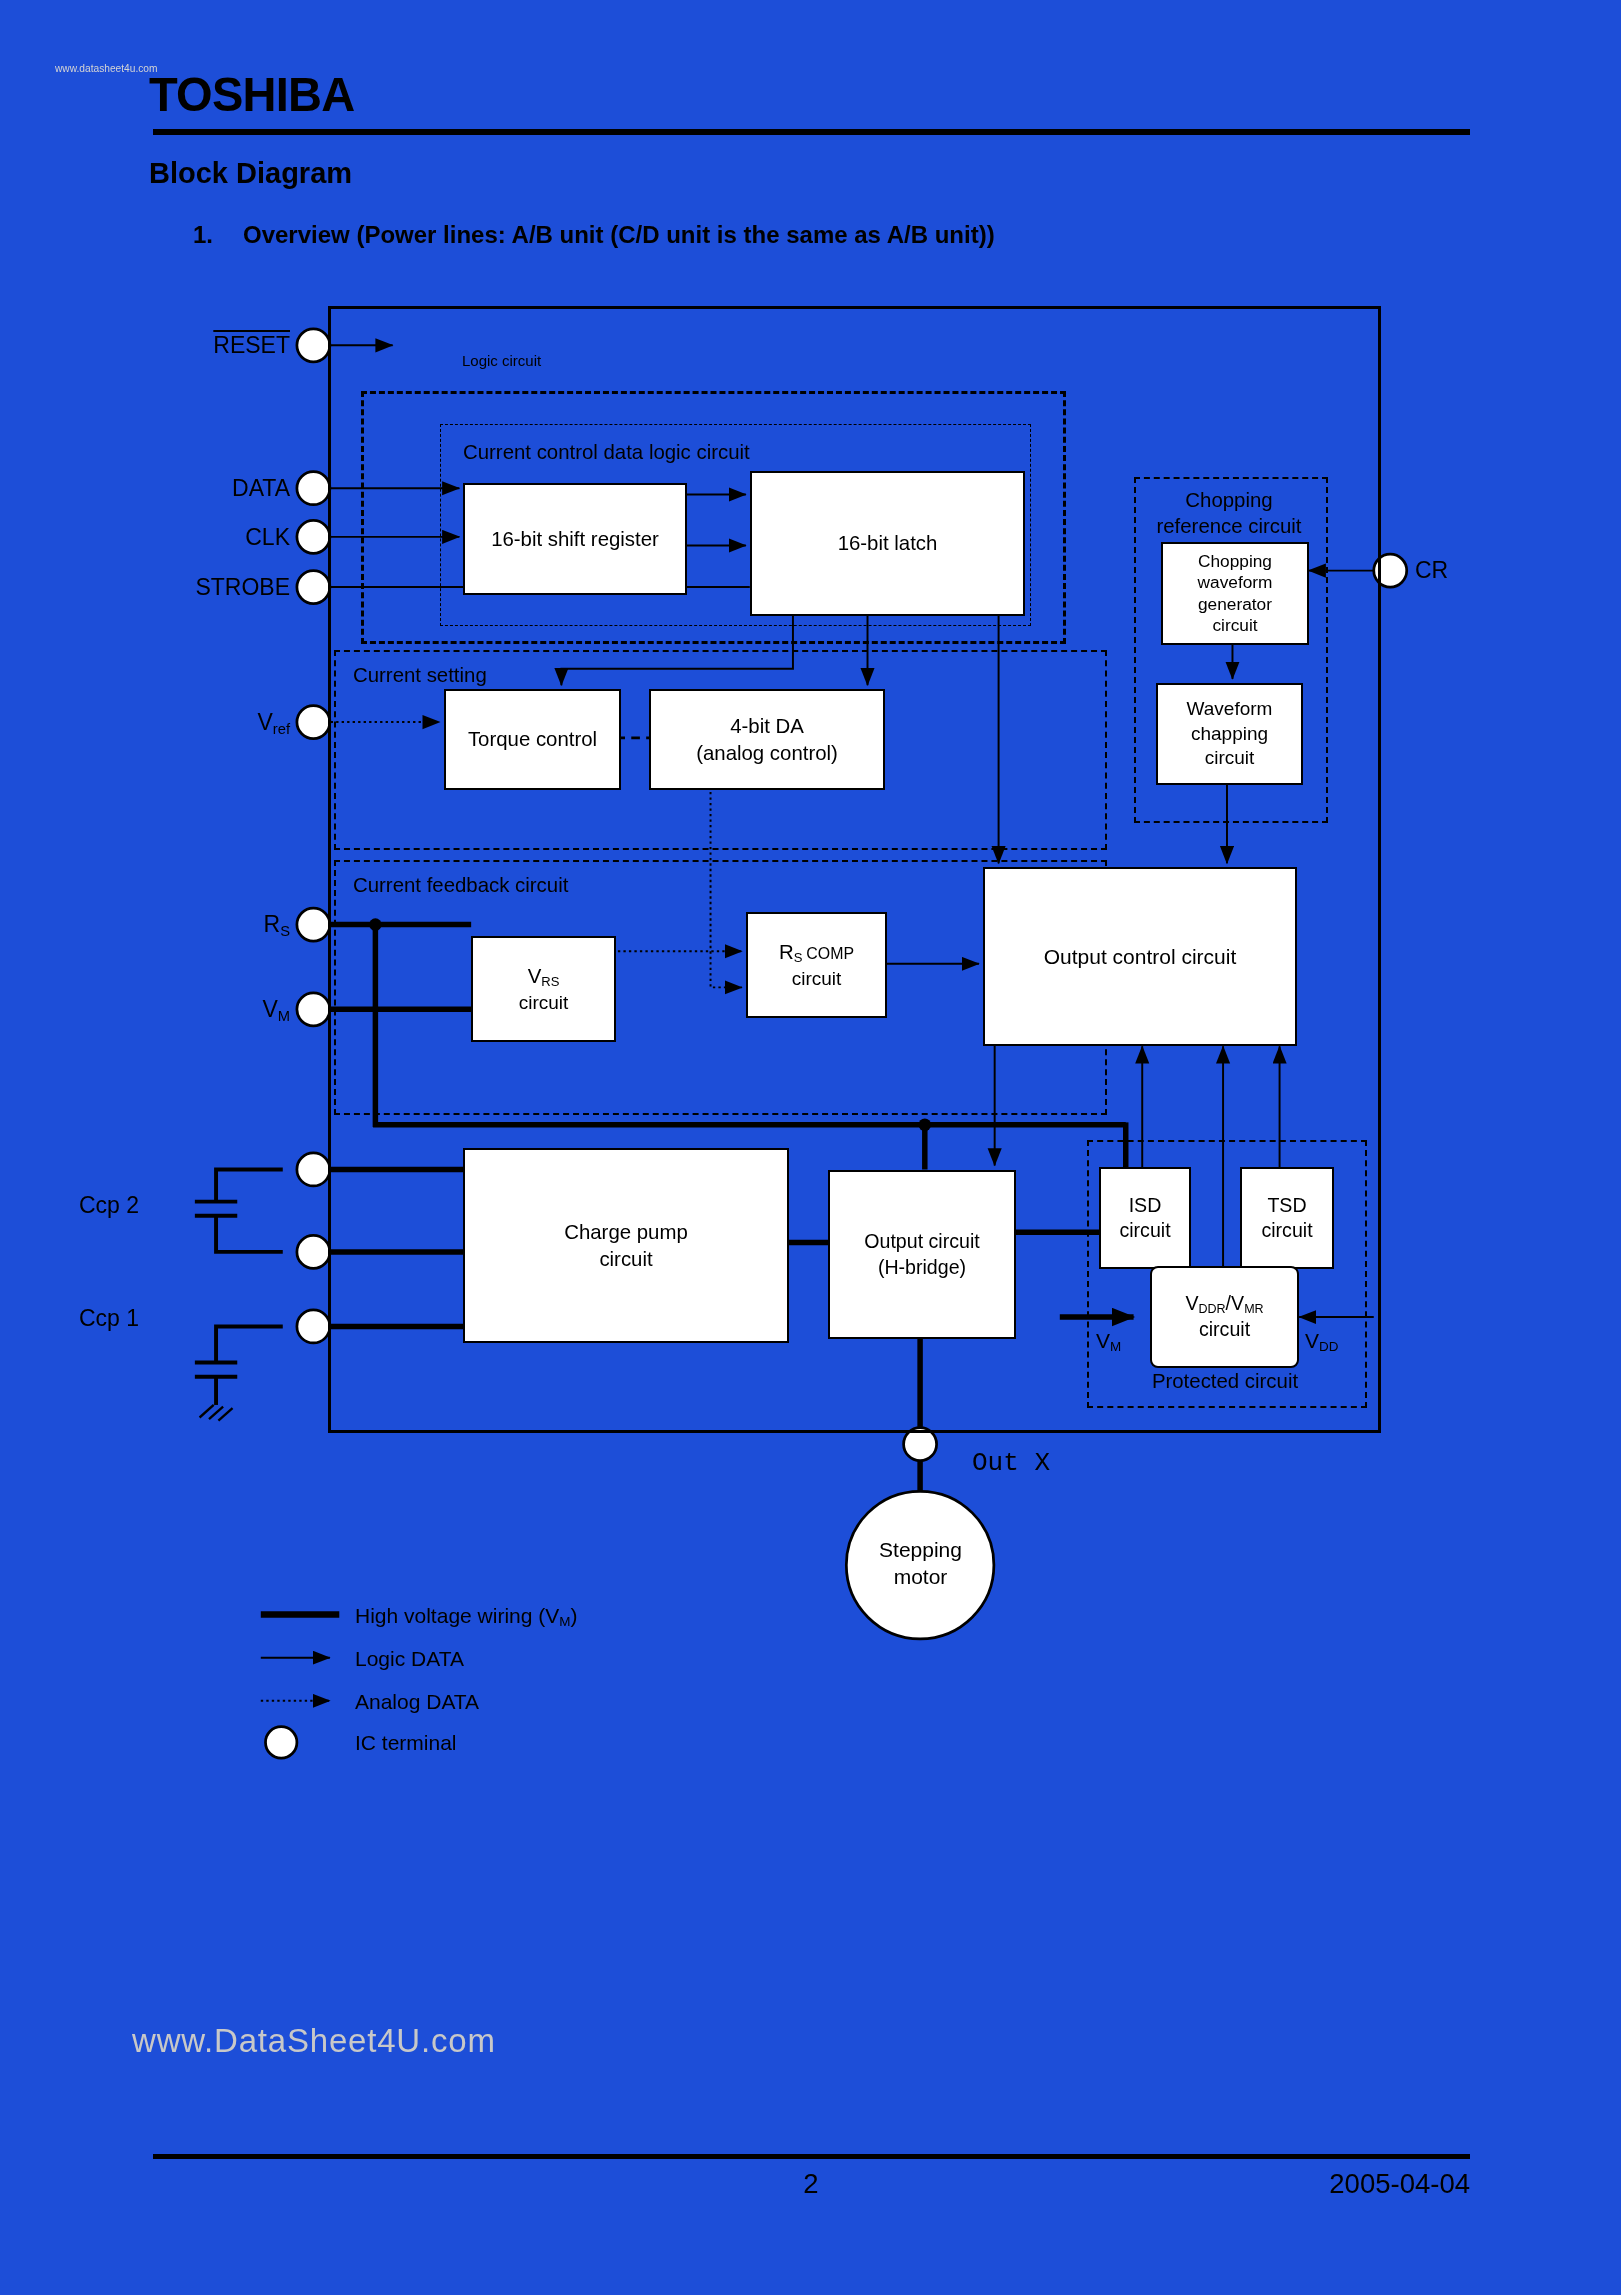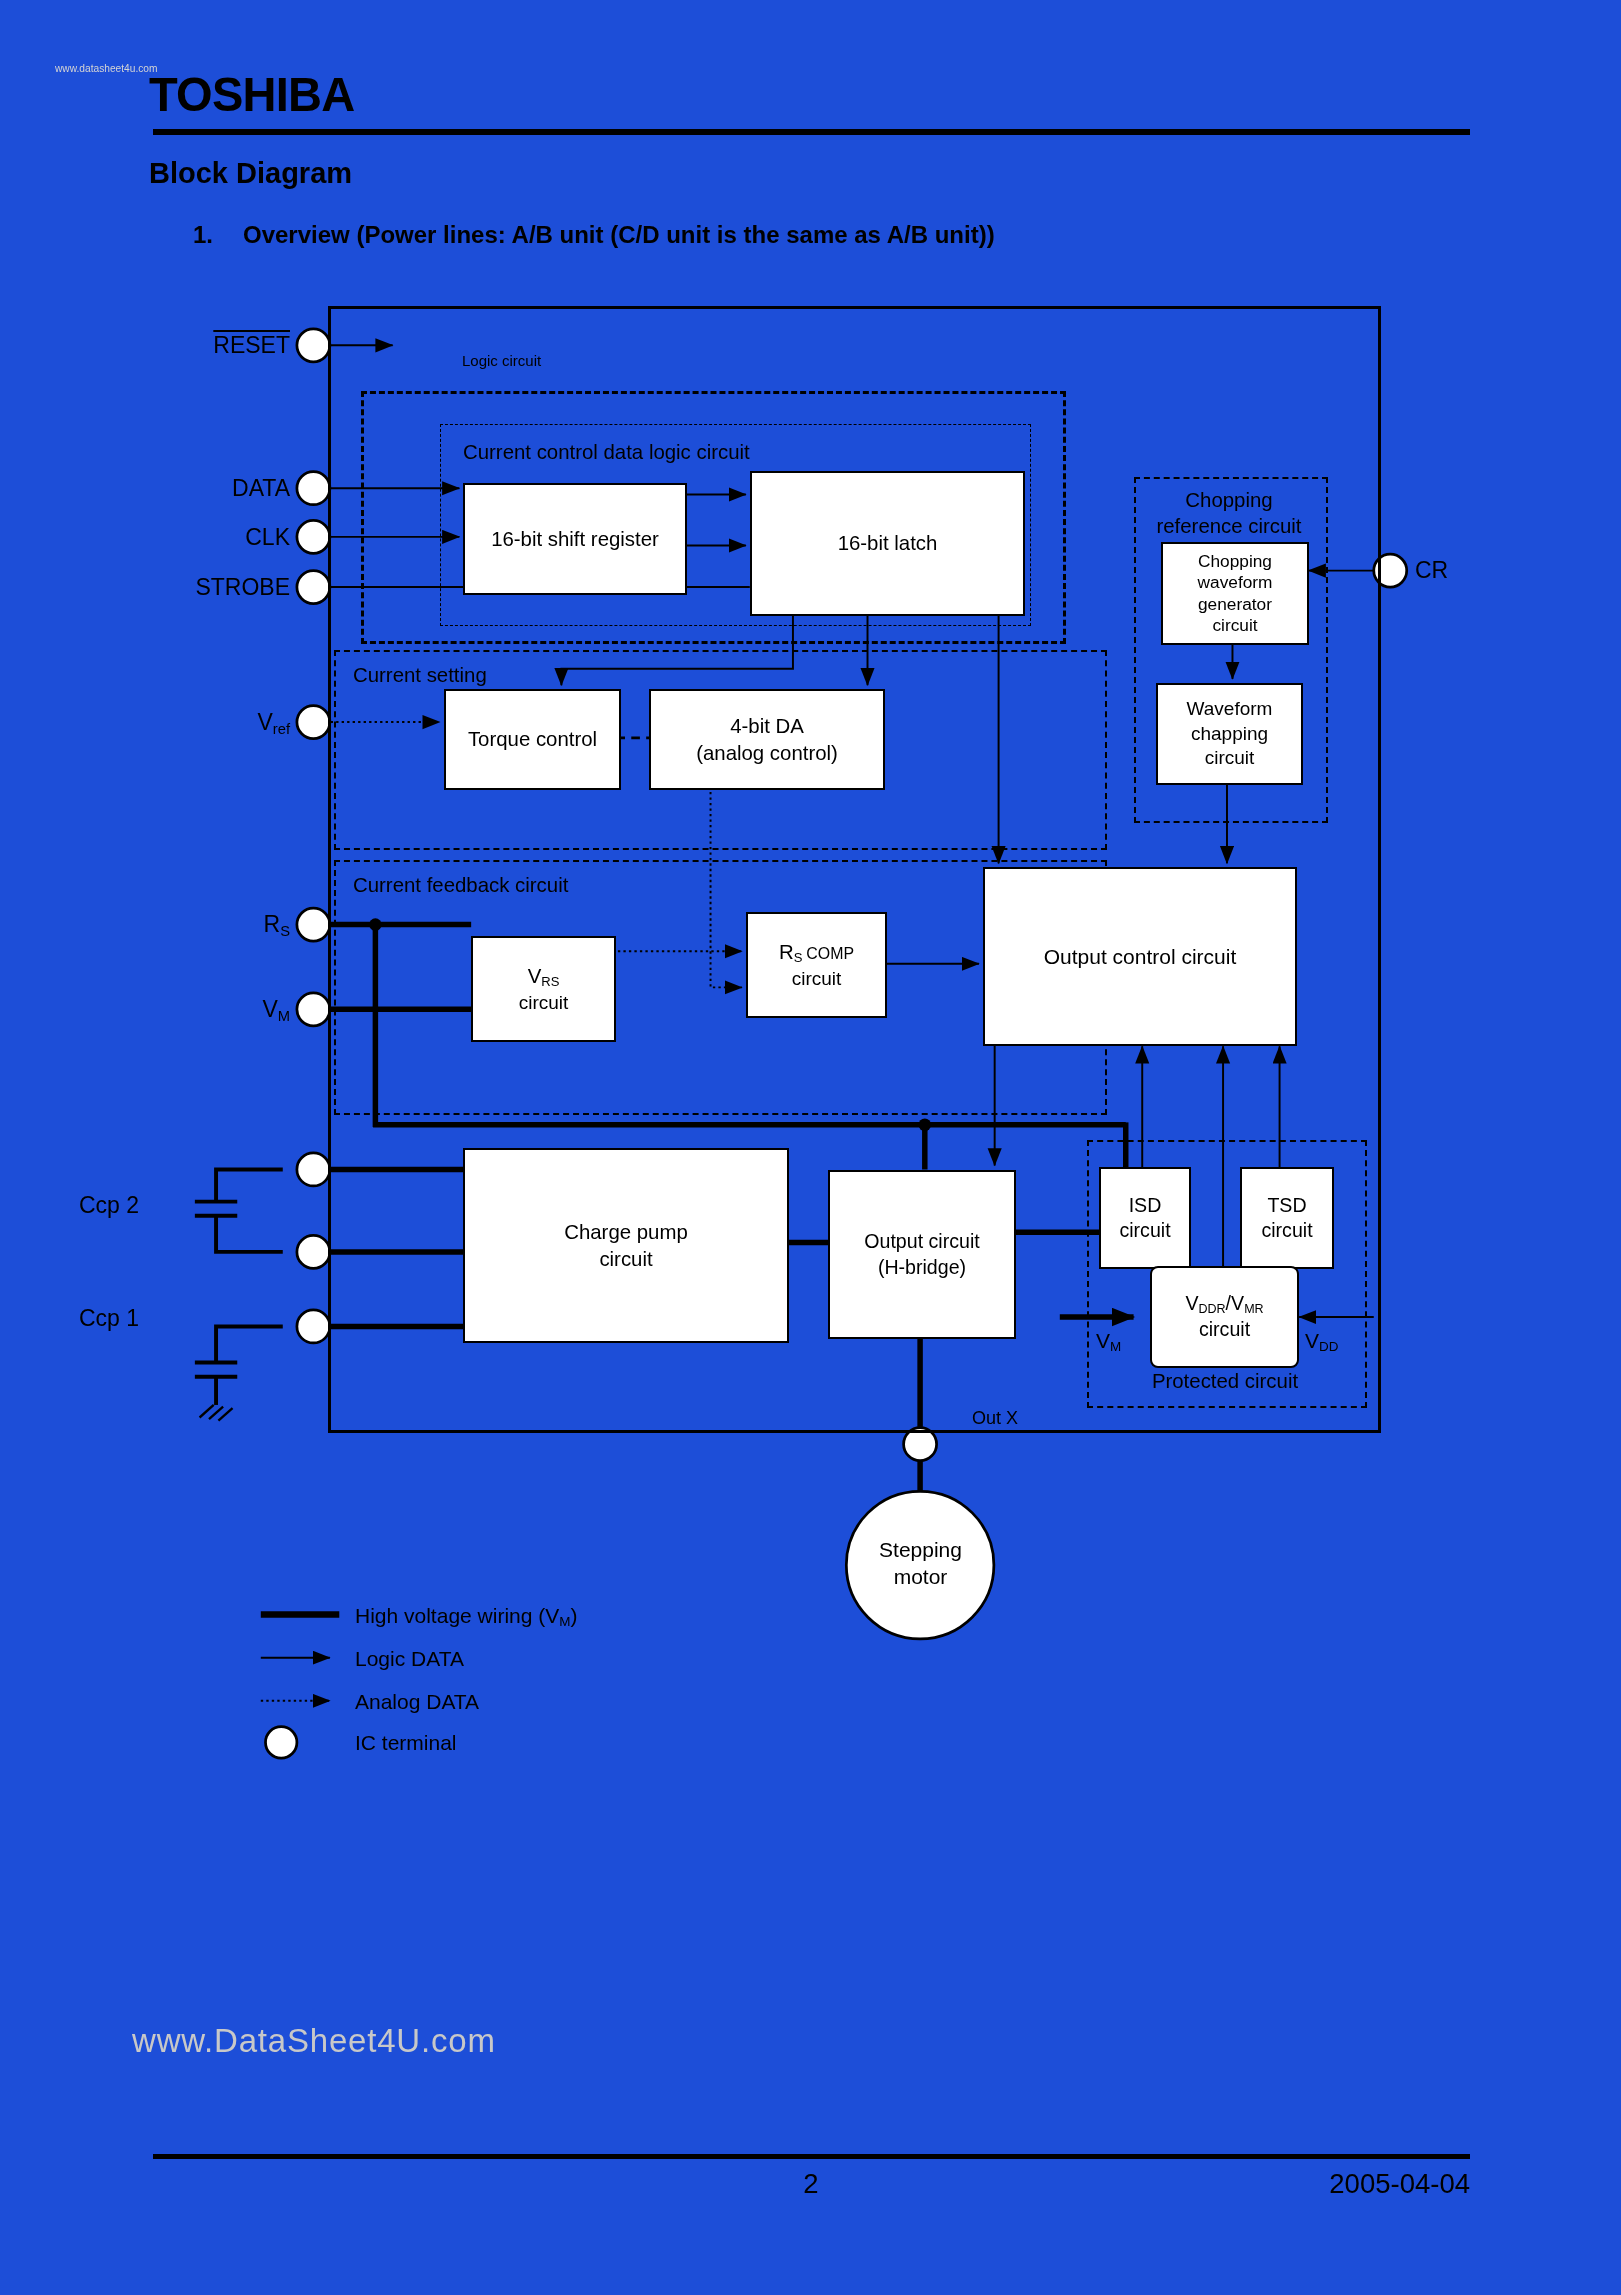--- a/index.html
+++ b/index.html
@@ -150,21 +150,21 @@
     <div class="tlabel" style="left:102px;top:332px;"><span class="overline">RESET</span></div>
     <div class="tlabel" style="left:102px;top:475px;">DATA</div>
     <div class="tlabel" style="left:102px;top:524px;">CLK</div>
     <div class="tlabel" style="left:102px;top:574px;">STROBE</div>
     <div class="tlabel" style="left:102px;top:709px;"><span>V</span><span class="sub">ref</span></div>
     <div class="tlabel" style="left:102px;top:911px;"><span>R</span><span class="sub">S</span></div>
     <div class="tlabel" style="left:102px;top:996px;"><span>V</span><span class="sub">M</span></div>
     <div class="lbl" style="left:79px;top:1192px;font-size:23px;">Ccp 2</div>
     <div class="lbl" style="left:79px;top:1305px;font-size:23px;">Ccp 1</div>
     <div class="lbl" style="left:1415px;top:557px;font-size:23px;">CR</div>
-    <div class="lbl" style="left:972px;top:1408px;font-size:18px;">Out X</div>
+    <div class="lbl" style="left:972px;top:1448px;font-size:26px;font-family:Liberation Mono, monospace;">Out X</div>
 
     <div class="lbl" style="left:462px;top:352px;font-size:15px;">Logic circuit</div>
     <div class="region-bold" style="left:361px;top:391px;width:699px;height:247px;"></div>
     <div class="region-fine" style="left:440px;top:424px;width:589px;height:200px;"></div>
     <div class="lbl" style="left:463px;top:440px;">Current control data logic circuit</div>
     <div class="box" style="left:463px;top:483px;width:220px;height:108px;">
       <div>16-bit shift register</div>
     </div>
     <div class="box" style="left:750px;top:471px;width:271px;height:141px;">
       <div>16-bit latch</div>

